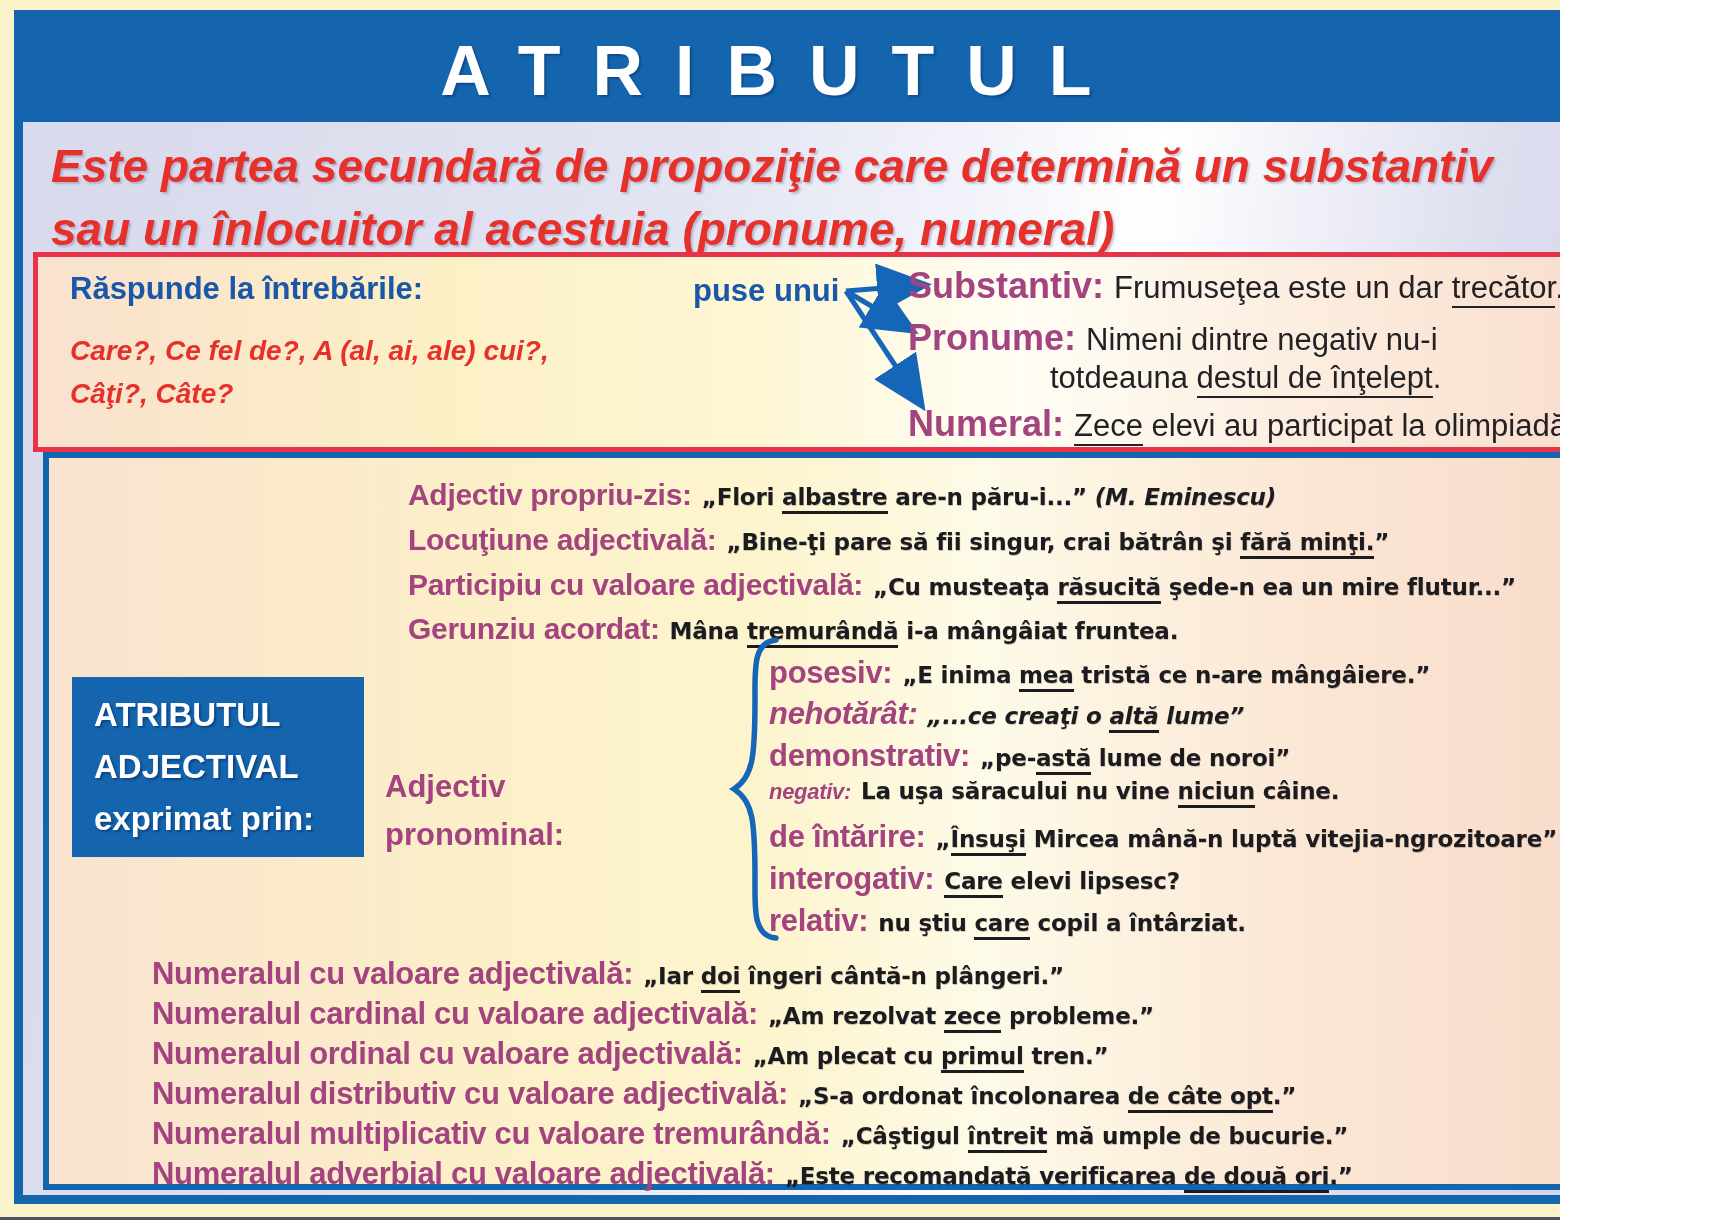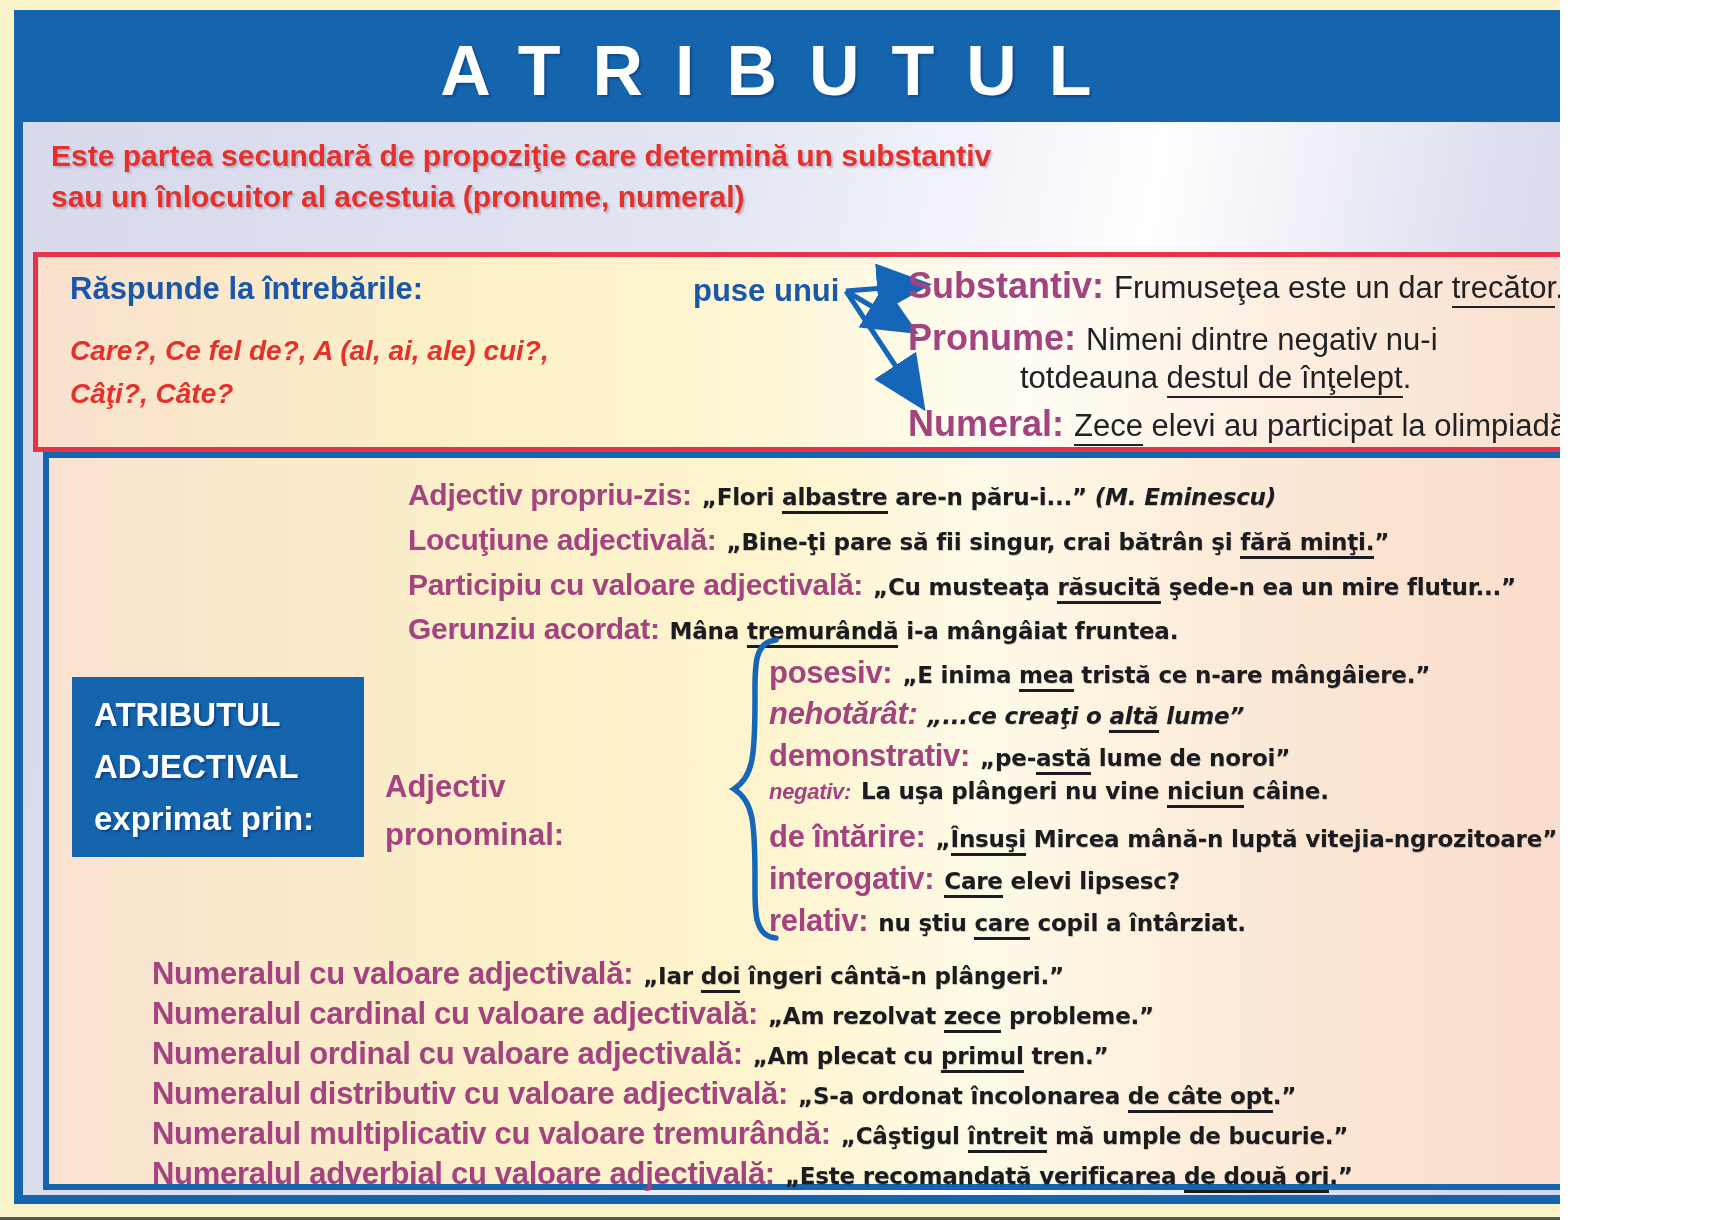--- a/index.html
+++ b/index.html
@@ -17,22 +17,23 @@
   #header{
     position:absolute; left:0; top:0; width:100%; height:103px; background:#1464ae;
     display:flex; align-items:center; justify-content:center; box-sizing:border-box; padding-right:150px;
   }
   #title{
     color:#ffffff; font-weight:bold; font-size:70px; letter-spacing:32px;
     text-shadow:2px 2px 2px rgba(0,0,40,0.25);
   }
   #definition{
     position:absolute; left:28px; top:116px; color:#e6312b; font-weight:bold;
-    font-size:30px; line-height:1.38; white-space:nowrap;
+    font-size:46px; line-height:1.38; white-space:nowrap;
     text-shadow:2px 2px 2px rgba(100,100,150,0.35);
+    font-style:italic;
   }
   #qbox{
     position:absolute; left:10px; top:233px; width:1640px; height:190px;
     border:5px solid #e73349;
     background:linear-gradient(90deg,#f9e1ce 0%,#fcf0c6 25%,#fdf6d2 42%,#fffdf4 60%,#fbe9da 82%,#f8d9c8 100%);
   }
   .blue-text{color:#1a57a8; font-weight:bold; font-size:31px;}
   #questions{color:#e6312b; font-weight:bold; font-style:italic; font-size:28px; line-height:1.55;}
   .trow .tlabel{color:#a3437f; font-weight:bold; font-size:36px; margin-right:10px;text-align:center;}
   .trow .tex, .tex{font-size:31px; color:#222226;}
@@ -97,21 +98,21 @@
         <line x1="8" y1="18" x2="72" y2="56" stroke="#1566b8" stroke-width="5" marker-end="url(#ah)"></line>
         <line x1="8" y1="18" x2="82" y2="130" stroke="#1566b8" stroke-width="5" marker-end="url(#ah)"></line>
       </svg>
 
       <div class="abs trow" style="left:870px; top:8px;">
         <span class="tlabel">Substantiv:</span><span class="tex"><span>Frumuseţea este un dar </span><span class="u">trecător</span><span>.</span></span>
       </div>
       <div class="abs trow" style="left:870px; top:60px;">
         <span class="tlabel">Pronume:</span><span class="tex"><span>Nimeni dintre negativ nu-i</span></span>
       </div>
-      <div class="abs tex" style="left:982px; top:103px;"><span>totdeauna </span><span class="u">destul de înţelept</span><span>.</span></div>
+      <div class="abs tex" style="left:1012px; top:103px;"><span>totdeauna </span><span class="u">destul de înţelept</span><span>.</span></div>
       <div class="abs trow" style="left:870px; top:146px;">
         <span class="tlabel">Numeral:</span><span class="tex"><span class="u">Zece</span><span> elevi au participat la olimpiadă.</span></span>
       </div>
     </div>
 
     <div id="bluebox">
 
       <div class="abs" style="left:359px; top:20px;">
         <span class="plabel">Adjectiv propriu-zis:</span><span class="comic"><span>„Flori </span><span class="u">albastre</span><span> are-n păru-i...”</span><span class="i"> (M. Eminescu)</span></span>
       </div>
@@ -143,21 +144,21 @@
       <div class="abs" style="left:720px; top:197px;">
         <span class="plabel" style="font-size:31px;">posesiv:</span><span class="comic"><span>„E inima </span><span class="u">mea</span><span> tristă ce n-are mângâiere.”</span></span>
       </div>
       <div class="abs" style="left:720px; top:238px;">
         <span class="plabel" style="font-size:31px;font-style:italic;">nehotărât:</span><span class="comic"><span class="i">„...ce creaţi o </span><span class="u i">altă</span><span class="i"> lume”</span></span>
       </div>
       <div class="abs" style="left:720px; top:280px;">
         <span class="plabel" style="font-size:31px;">demonstrativ:</span><span class="comic"><span>„pe-</span><span class="u">astă</span><span> lume de noroi”</span></span>
       </div>
       <div class="abs" style="left:720px; top:320px;">
-        <span class="plabel" style="font-size:22px;font-style:italic;">negativ:</span><span class="comic"><span>La uşa plângeri nu vine </span><span class="u">niciun</span><span> câine.</span></span>
+        <span class="plabel" style="font-size:22px;font-style:italic;">negativ:</span><span class="comic"><span>La uşa săracului nu vine </span><span class="u">niciun</span><span> câine.</span></span>
       </div>
       <div class="abs" style="left:720px; top:361px;">
         <span class="plabel" style="font-size:31px;">de întărire:</span><span class="comic"><span>„</span><span class="u">Însuşi</span><span> Mircea mână-n luptă vitejia-ngrozitoare”</span></span>
       </div>
       <div class="abs" style="left:720px; top:403px;">
         <span class="plabel" style="font-size:31px;">interogativ:</span><span class="comic"><span class="u">Care</span><span> elevi lipsesc?</span></span>
       </div>
       <div class="abs" style="left:720px; top:445px;">
         <span class="plabel" style="font-size:31px;">relativ:</span><span class="comic"><span>nu ştiu </span><span class="u">care</span><span> copil a întârziat.</span></span>
       </div>

